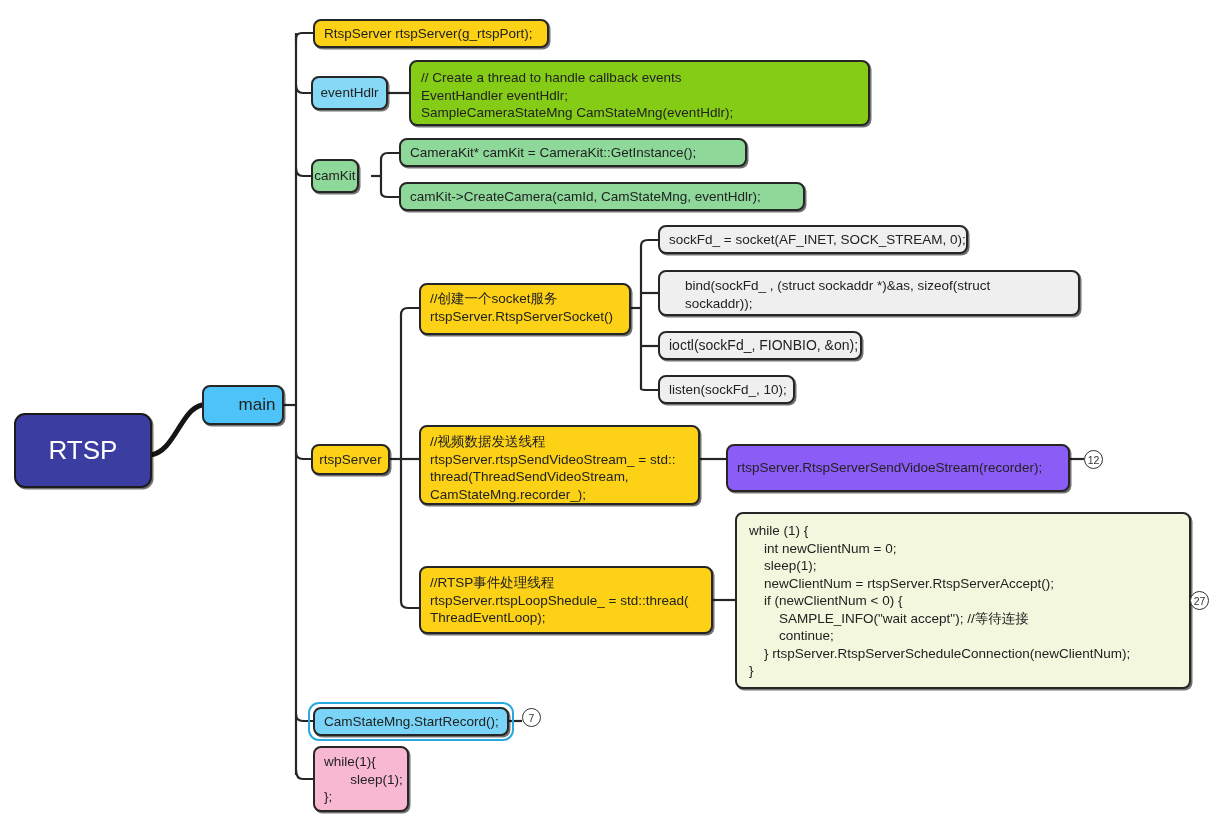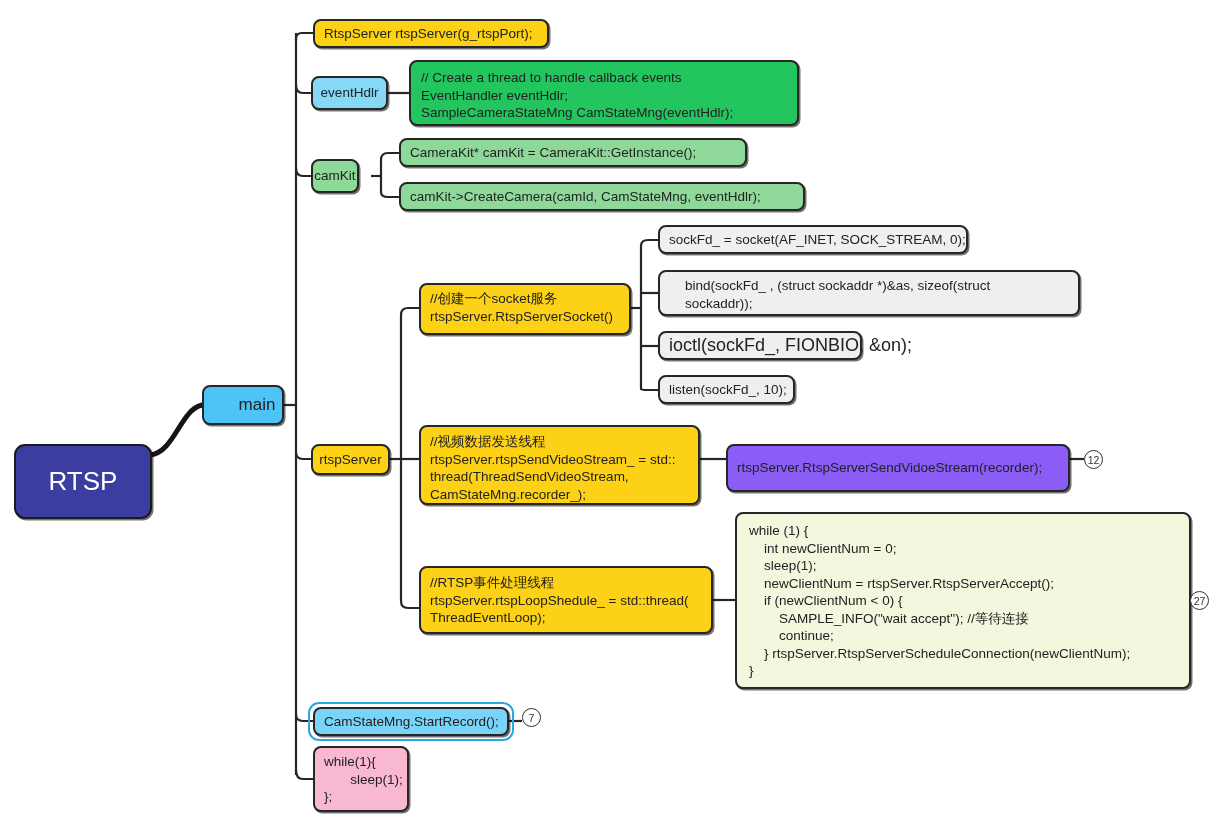--- a/index.html
+++ b/index.html
@@ -33,21 +33,21 @@
     line-height: 1.30;
     color: #222222;
     box-shadow: 1.5px 1.5px 0 rgba(0,0,0,0.55);
   }
   .node .txt {
     display: block;
     white-space: pre;
   }
   
   .root {
-    left: 14px; top: 444px;
+    left: 14px; top: 413px;
     width: 138px; height: 75px;
     background: #3b3ea0;
     border: 2px solid #1b1b1b;
     border-radius: 11px;
     justify-content: center;
     color: #ffffff;
     font-size: 26px;
   }
   
   .main-node {
@@ -83,22 +83,22 @@
   
   .n-rtspserver-decl {
     left: 313px; top: 19px;
     width: 236px; height: 29px;
     background: #fcd116;
     padding: 0 9px;
     font-size: 13.5px;
   }
   .n-eventhdlr-code {
     left: 409px; top: 60px;
-    width: 390px; height: 66px;
-    background: #22c55e;
+    width: 461px; height: 66px;
+    background: #84cc16;
     padding: 7px 10px;
     align-items: flex-start;
     font-size: 13.5px;
   }
   .n-camkit-inst {
     left: 399px; top: 138px;
     width: 348px; height: 29px;
     background: #8ed89a;
     padding: 0 9px;
     font-size: 13.5px;
@@ -132,21 +132,21 @@
     background: #efefef;
     padding: 5px 25px;
     align-items: flex-start;
     font-size: 13.5px;
   }
   .n-sock-ioctl {
     left: 658px; top: 331px;
     width: 204px; height: 29px;
     background: #efefef;
     padding: 0 9px;
-    font-size: 18px;
+    font-size: 14px;
   }
   .n-sock-listen {
     left: 658px; top: 375px;
     width: 137px; height: 29px;
     background: #efefef;
     padding: 0 9px;
     font-size: 13.5px;
   }
   
   .n-video-thread {

